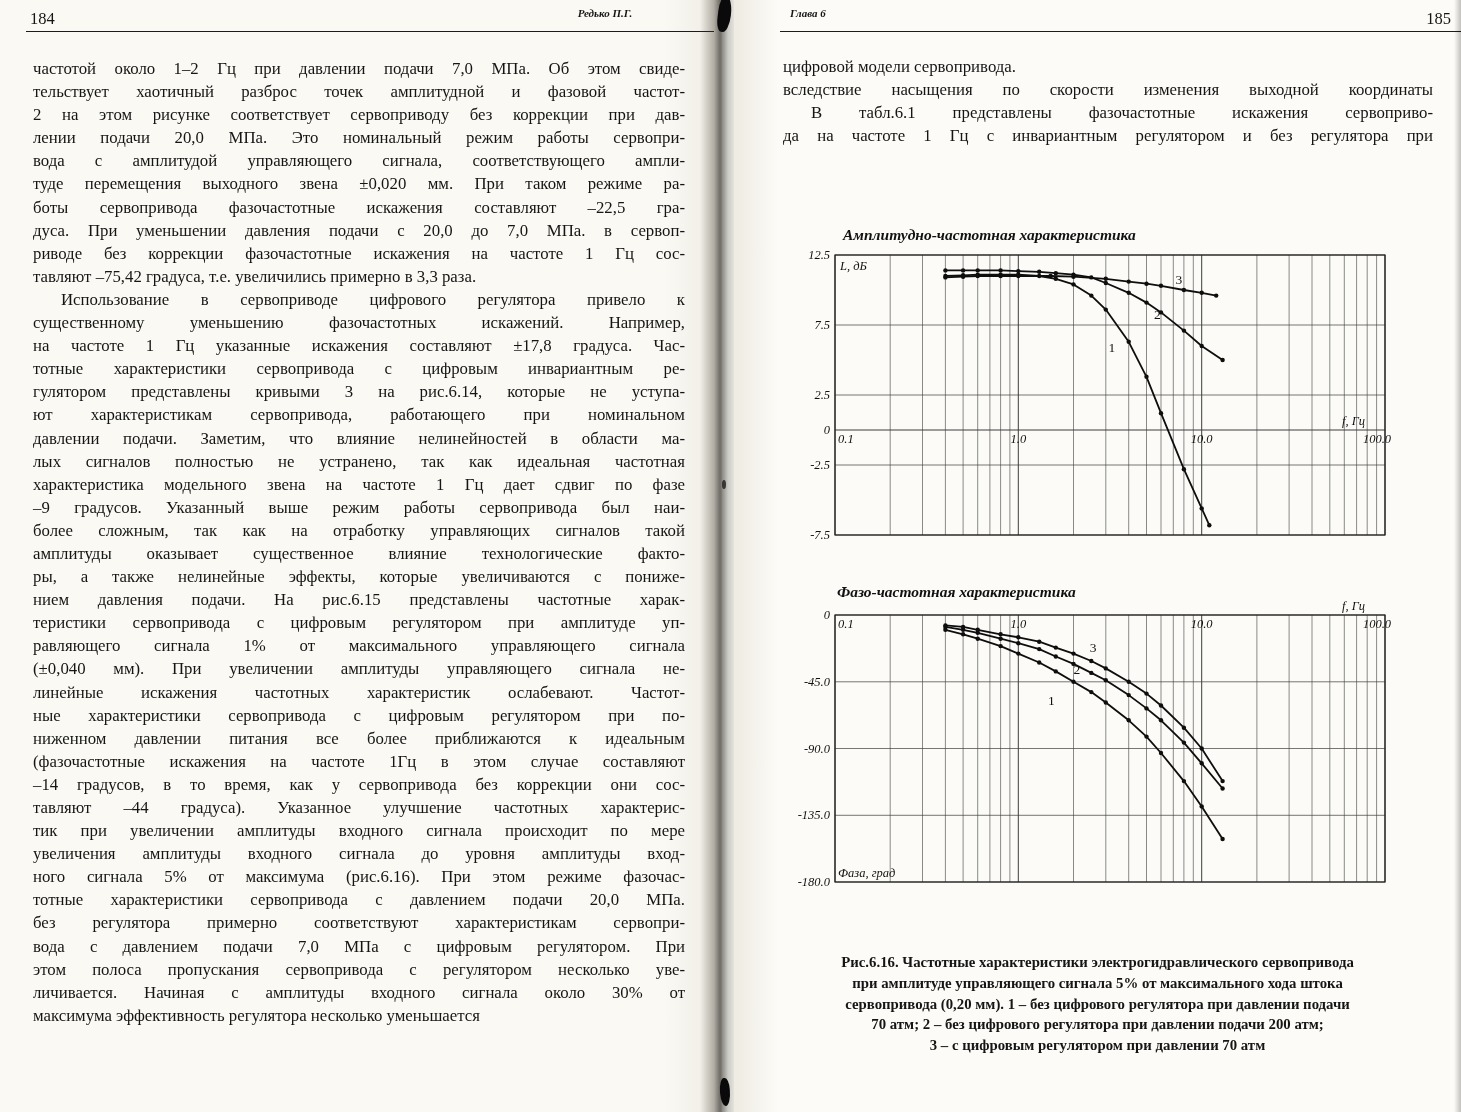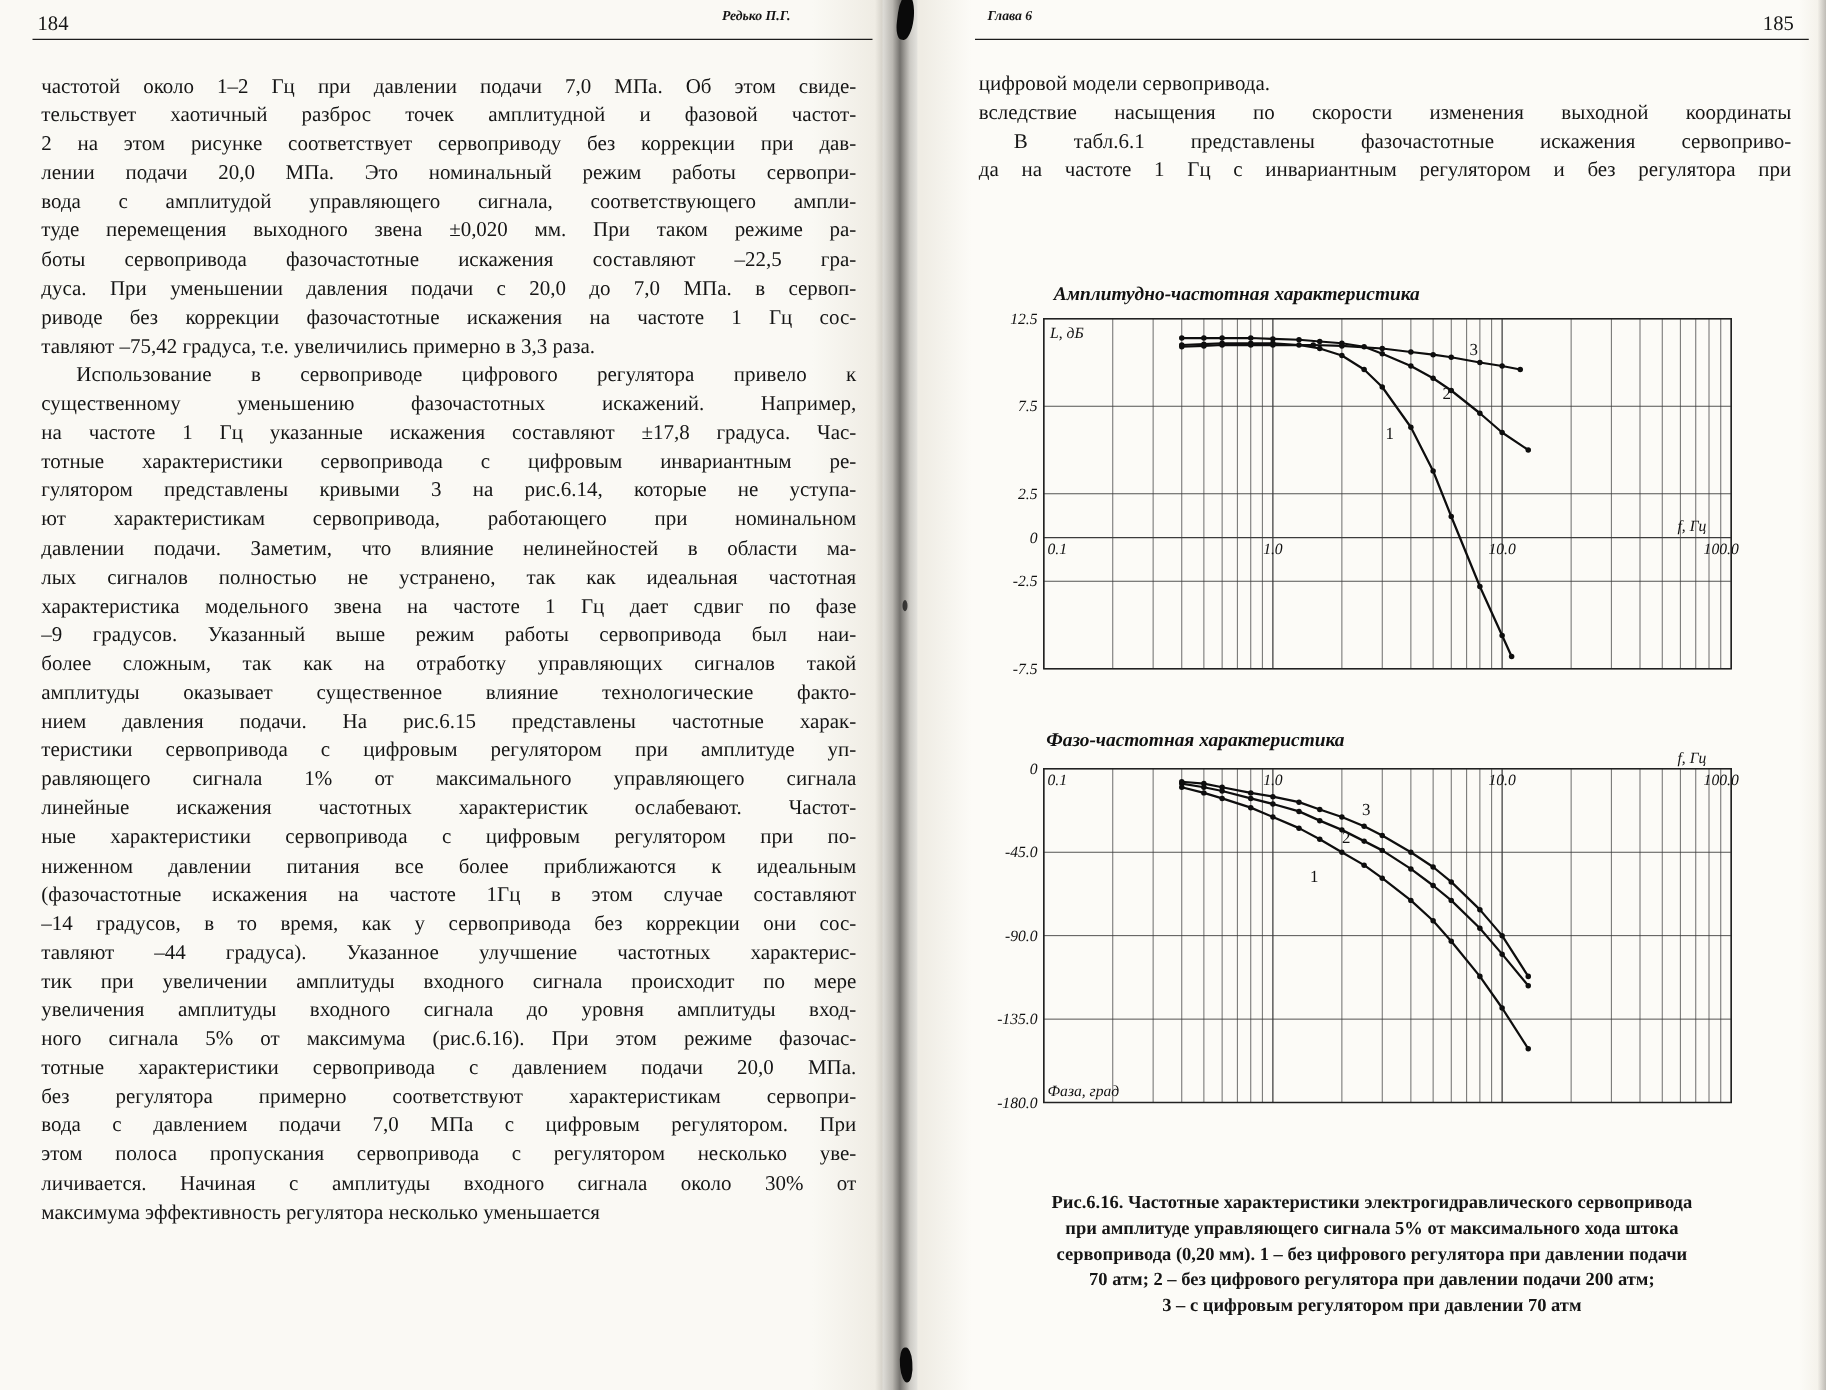--- a/index.html
+++ b/index.html
@@ -1,18 +1,18 @@
 <!DOCTYPE html>
 <html><head>
 <meta charset="utf-8">
 <style>
   html,body{margin:0;padding:0;background:#d8d5ce;}
   .spread{position:relative;width:1461px;height:1112px;background:#fcfbf7;overflow:hidden;
           font-family:"Liberation Serif",serif;color:#151515;}
-  .page{position:absolute;top:0;height:1112px;}
+  .page{position:absolute;top:0;height:1112px;padding-left:16px;}
   .page.left{left:0;width:706px;background:linear-gradient(90deg,#faf9f4 92%,#efece4 99%);}
   .page.right{left:734px;width:727px;background:linear-gradient(90deg,#efece4 0.5%,#fcfbf7 6%,#fcfbf7 97%,#f1eee6 100%);}
   .binding{position:absolute;top:0;left:700px;width:40px;height:1112px;
            background:linear-gradient(90deg,rgba(60,55,45,0) 0%,rgba(60,55,45,0.35) 35%,rgba(25,22,18,0.6) 50%,rgba(60,55,45,0.25) 70%,rgba(60,55,45,0) 100%);}
   .mark{position:absolute;background:#0a0a0a;}
   .mark-top{left:18px;top:-4px;width:13px;height:36px;border-radius:45% 55% 50% 40%;transform:rotate(7deg);}
   .mark-mid{left:22px;top:480px;width:4px;height:9px;border-radius:50%;opacity:.7;}
   .mark-bottom{left:20px;top:1078px;width:10px;height:28px;border-radius:50% 40% 55% 45%;transform:rotate(-5deg);}
   .pagenum{position:absolute;top:9px;font-size:16.5px;}
   .num-left{left:30px;}
@@ -60,23 +60,25 @@
         <div class="tl">на частоте 1 Гц указанные искажения составляют ±17,8 градуса. Час-</div>
         <div class="tl">тотные характеристики сервопривода с цифровым инвариантным ре-</div>
         <div class="tl">гулятором представлены кривыми 3 на рис.6.14, которые не уступа-</div>
         <div class="tl">ют характеристикам сервопривода, работающего при номинальном</div>
         <div class="tl">давлении подачи. Заметим, что влияние нелинейностей в области ма-</div>
         <div class="tl">лых сигналов полностью не устранено, так как идеальная частотная</div>
         <div class="tl">характеристика модельного звена на частоте 1 Гц дает сдвиг по фазе</div>
         <div class="tl">–9 градусов. Указанный выше режим работы сервопривода был наи-</div>
         <div class="tl">более сложным, так как на отработку управляющих сигналов такой</div>
         <div class="tl">амплитуды оказывает существенное влияние технологические факто-</div>
+        <div class="tl">ры, а также нелинейные эффекты, которые увеличиваются с пониже-</div>
         <div class="tl">нием давления подачи. На рис.6.15 представлены частотные харак-</div>
         <div class="tl">теристики сервопривода с цифровым регулятором при амплитуде уп-</div>
         <div class="tl">равляющего сигнала 1% от максимального управляющего сигнала</div>
+        <div class="tl">(±0,040 мм). При увеличении амплитуды управляющего сигнала не-</div>
         <div class="tl">линейные искажения частотных характеристик ослабевают. Частот-</div>
         <div class="tl">ные характеристики сервопривода с цифровым регулятором при по-</div>
         <div class="tl">ниженном давлении питания все более приближаются к идеальным</div>
         <div class="tl">(фазочастотные искажения на частоте 1Гц в этом случае составляют</div>
         <div class="tl">–14 градусов, в то время, как у сервопривода без коррекции они сос-</div>
         <div class="tl">тавляют –44 градуса). Указанное улучшение частотных характерис-</div>
         <div class="tl">тик при увеличении амплитуды входного сигнала происходит по мере</div>
         <div class="tl">увеличения амплитуды входного сигнала до уровня амплитуды вход-</div>
         <div class="tl">ного сигнала 5% от максимума (рис.6.16). При этом режиме фазочас-</div>
         <div class="tl">тотные характеристики сервопривода с давлением подачи 20,0 МПа.</div>

